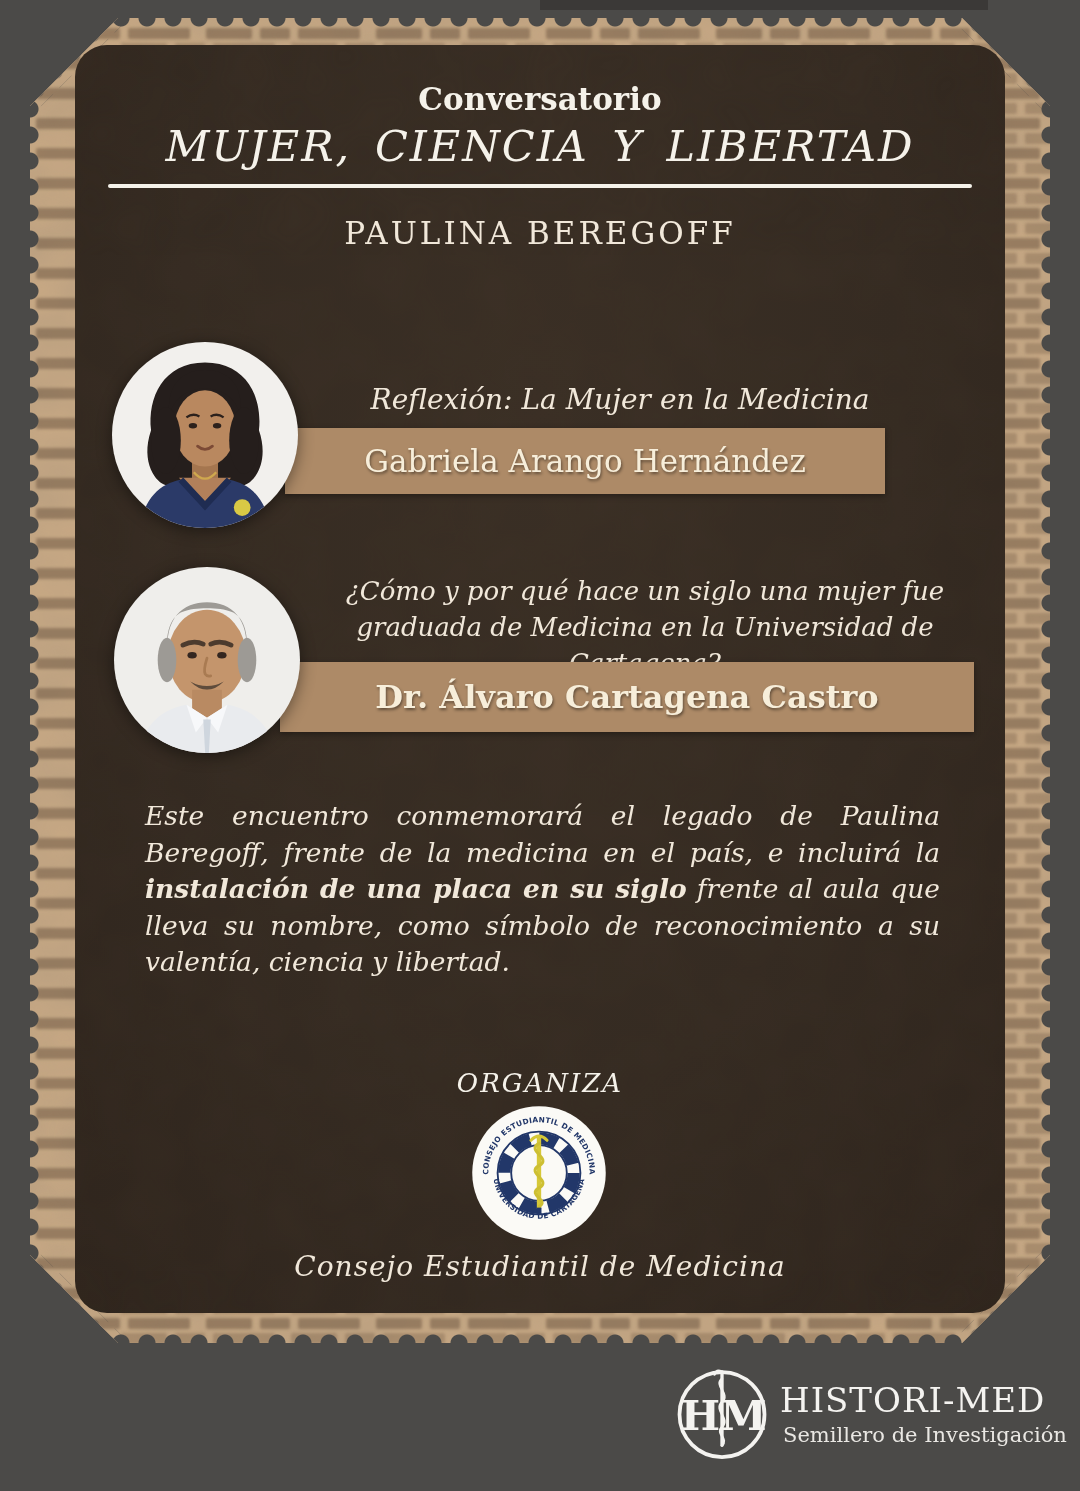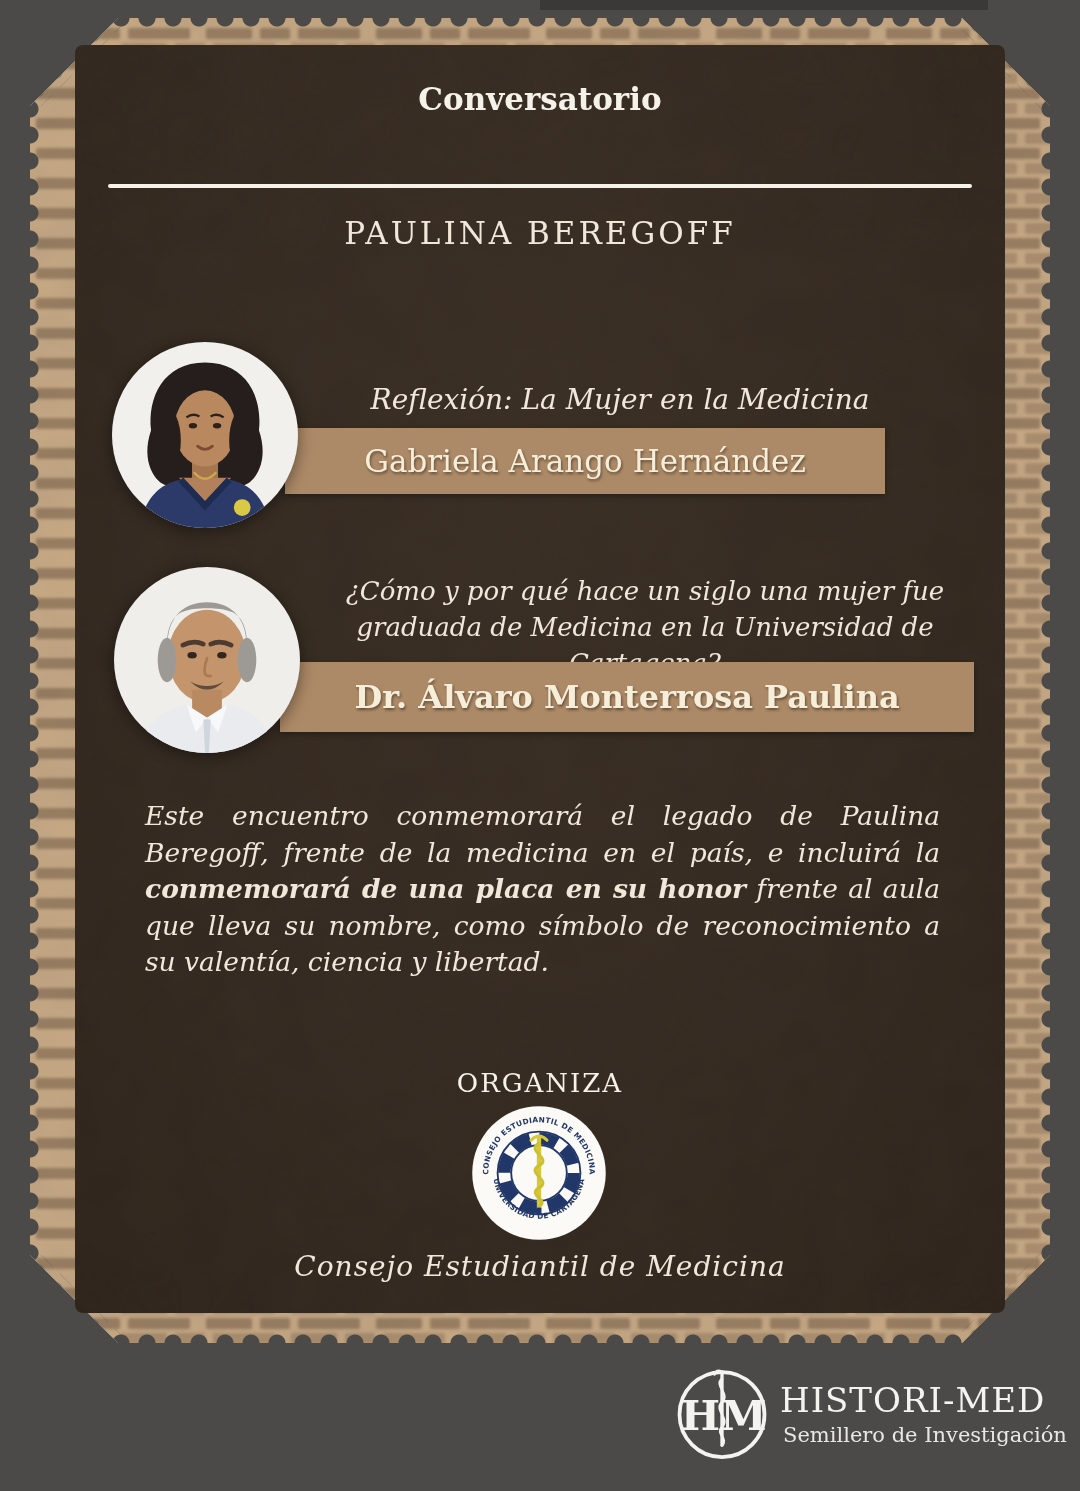--- a/index.html
+++ b/index.html
@@ -41,21 +41,21 @@
     background-image:radial-gradient(circle at 13px 0px,var(--gray) 8px,transparent 9px);}
   .pf-bl{left:-41px;top:1273px;transform:rotate(45deg);
     background-image:radial-gradient(circle at 13px 16px,var(--gray) 8px,transparent 9px);}
   .pf-br{left:891px;top:1273px;transform:rotate(-45deg);
     background-image:radial-gradient(circle at 13px 16px,var(--gray) 8px,transparent 9px);}
 
   
   .card{
     position:absolute;left:75px;top:45px;width:930px;height:1268px;
     background:radial-gradient(ellipse at 50% 28%, #3a2f25 0%, var(--card) 55%, #2f251d 100%);
-    border-radius:8px;overflow:hidden;color:var(--cream);
+    border-radius:32px;overflow:hidden;color:var(--cream);
   }
   .card > svg.cardgrain{position:absolute;inset:0;width:100%;height:100%;}
   .ctext{position:absolute;left:0;right:0;text-align:center;}
 
   .kicker{top:36px;font-size:31px;font-weight:bold;color:var(--white);}
   .title{top:76px;font-size:43px;font-style:italic;letter-spacing:2px;word-spacing:8px;color:var(--white);}
   .rule{position:absolute;left:33px;top:139px;width:864px;height:4px;background:var(--white);border-radius:2px;}
   .honoree{top:170px;font-size:31px;letter-spacing:3px;color:var(--cream);text-align:center;}
   .tagline1{top:210px;font-size:33px;color:var(--white);}
 
@@ -76,21 +76,21 @@
   .banner2{left:205px;top:617px;width:694px;height:70px;line-height:70px;font-size:32px;font-weight:bold;}
 
   .para{position:absolute;left:70px;top:753px;width:795px;
     font-style:italic;font-size:26.5px;line-height:36.5px;
     text-align:justify;color:var(--cream);}
   .para b{font-weight:bold;}
 
   .closing{position:absolute;left:80px;top:908px;width:770px;text-align:center;
     font-weight:bold;font-style:italic;font-size:33px;line-height:44px;color:var(--white);}
 
-  .organiza{top:1023px;font-size:26px;letter-spacing:2px;color:var(--white);}
+  .organiza{top:1023px;font-size:26px;letter-spacing:2px;color:var(--white);font-style:italic;}
   .seal{position:absolute;left:396px;top:1060px;width:136px;height:136px;}
   .seal svg{width:100%;height:100%;display:block;}
   .orgname{top:1205px;font-size:28px;font-style:italic;letter-spacing:1px;color:var(--cream);}
 
   
   .hm-logo{position:absolute;left:672px;top:1362px;width:100px;height:100px;}
   .hm-logo svg{width:100%;height:100%;display:block;}
   .brand{position:absolute;left:780px;top:1380px;font-size:34px;letter-spacing:1px;color:#f4f3f0;}
   .brand-tagline{position:absolute;left:783px;top:1423px;font-size:21px;color:#e9e7e3;}
 
@@ -135,20 +135,21 @@
 <div class="card">
   <svg class="cardgrain" viewBox="0 0 930 1268" preserveAspectRatio="none">
     <filter id="cg">
         <feTurbulence type="fractalNoise" baseFrequency="0.02" numOctaves="2" seed="4"></feTurbulence>
       <feColorMatrix type="matrix" values="0 0 0 0 0.08  0 0 0 0 0.05  0 0 0 0 0.03  0.5 0 0 0 -0.1"></feColorMatrix>
       </filter>
     <rect width="930" height="1268" filter="url(#cg)" opacity="0.35"></rect>
   </svg>
 
   <div class="ctext kicker">Conversatorio</div>
+  <div class="ctext title">MUJER, CIENCIA Y LIBERTAD</div>
   <div class="rule"></div>
   <div class="ctext honoree">PAULINA BEREGOFF</div>
 
   <div class="photo photo1">
     <svg viewBox="0 0 200 200">
       <clipPath id="av1">
           <circle cx="100" cy="100" r="100"></circle>
         </clipPath>
       <g clip-path="url(#av1)">
         <rect width="200" height="200" fill="#f2f0ed"></rect>
@@ -194,23 +195,23 @@
         <path d="M90,136 q10,5 20,0" stroke="#8a5a43" stroke-width="2.5" fill="none" stroke-linecap="round"></path>
         <rect x="84" y="132" width="32" height="32" fill="#b98a62"></rect>
         <path d="M26,200 C32,168 54,152 78,148 L100,162 L122,148 C146,152 168,168 174,200 Z" fill="#e9ebee"></path>
         <path d="M78,148 L100,162 L88,178 Z" fill="#f7f8fa"></path>
         <path d="M122,148 L100,162 L112,178 Z" fill="#f7f8fa"></path>
         <path d="M96,164 l8,0 l-2,36 l-4,0 Z" fill="#cfd6de"></path>
       </g>
     </svg>
   </div>
   <div class="topic2">¿Cómo y por qué hace un siglo una mujer fue graduada de Medicina en la Universidad de Cartagena?</div>
-  <div class="banner banner2">Dr. Álvaro Monterrosa Paulina</div>
-
-  <p class="para"><span>Este encuentro conmemorará el legado de Paulina Beregoff, frente de la medicina en el país, e incluirá la </span><b>conmemorará de una placa en su honor</b><span> frente al aula que lleva su nombre, como símbolo de reconocimiento a su valentía, ciencia y libertad.</span></p>
+  <div class="banner banner2">Dr. Álvaro Cartagena Castro</div>
+
+  <p class="para"><span>Este encuentro conmemorará el legado de Paulina Beregoff, frente de la medicina en el país, e incluirá la </span><b>instalación de una placa en su siglo</b><span> frente al aula que lleva su nombre, como símbolo de reconocimiento a su valentía, ciencia y libertad.</span></p>
 
 
   <div class="ctext organiza">ORGANIZA</div>
 
   <div class="seal">
     <svg viewBox="0 0 220 220">
       <defs>
         <path id="arcTop" d="M 28,110 A 82,82 0 0 1 192,110"></path>
         <path id="arcBot" d="M 36,110 A 74,74 0 0 0 184,110"></path>
       </defs>

